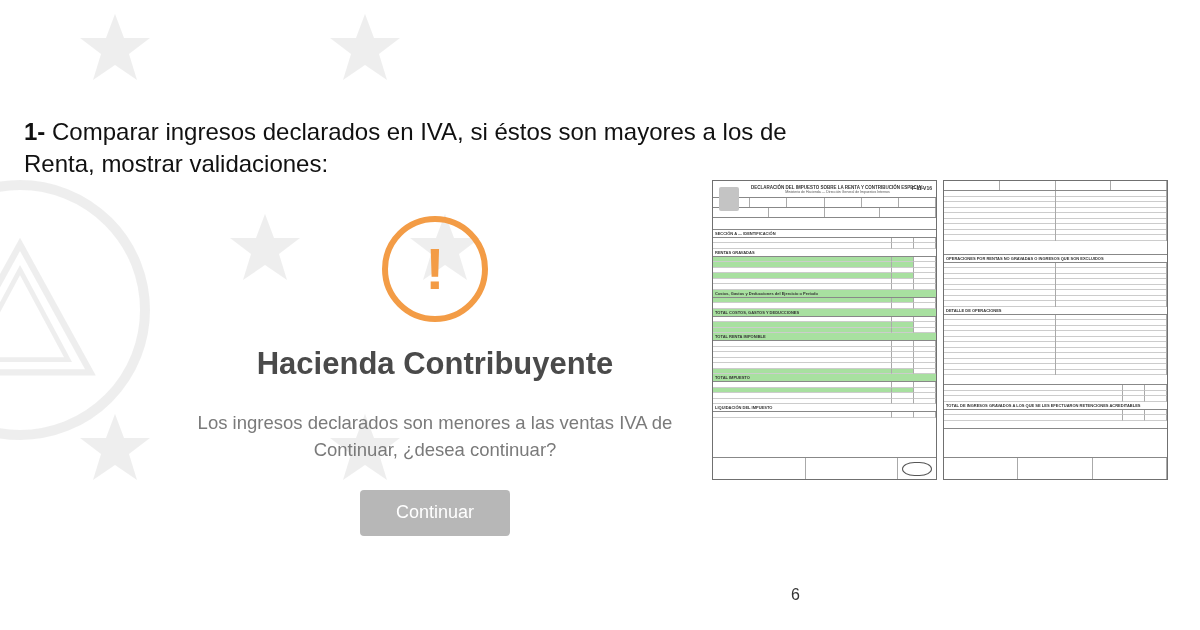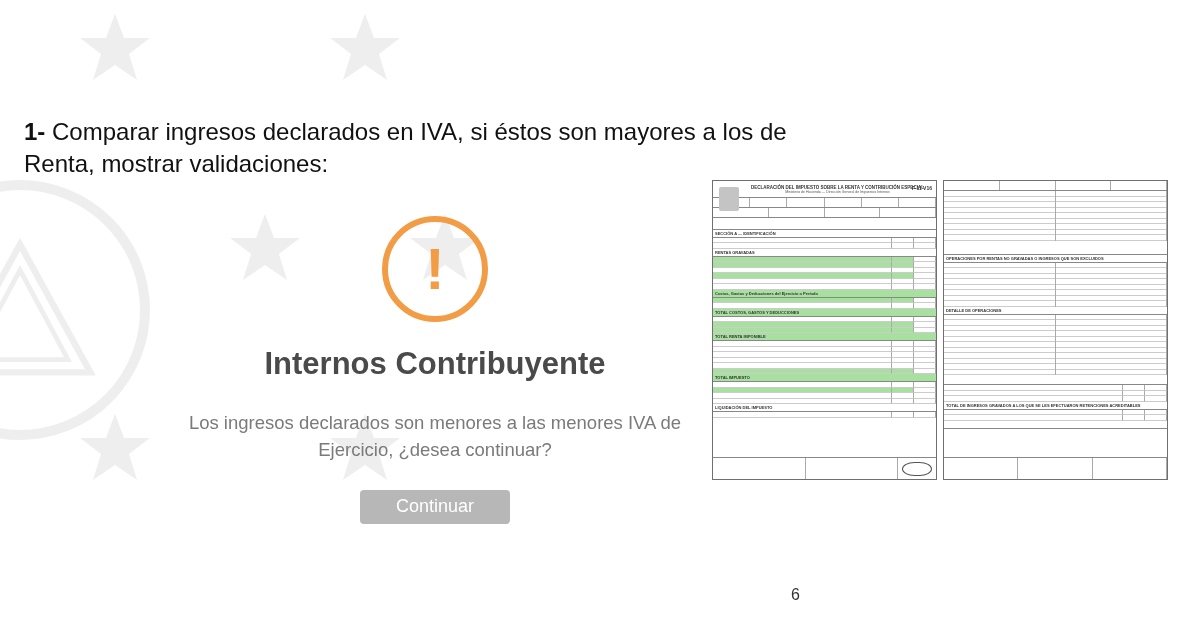--- a/index.html
+++ b/index.html
@@ -15,21 +15,21 @@
     .seal-inner { width: 160px; height: 150px; }
     .title { position: absolute; left: 228px; top: 44px; font-size: 40px; font-weight: 800; color: #111; letter-spacing: 0.5px; }
     .paragraph { position: absolute; left: 24px; top: 116px; font-size: 24px; color: #111; line-height: 1.35; width: 820px; }
     .paragraph b { font-weight: 700; }
     .dialog { position: absolute; left: 140px; top: 206px; width: 590px; text-align: center; }
     .warn-ring { width: 106px; height: 106px; margin: 10px auto 24px; border: 6px solid #f39c46; border-radius: 50%; display: flex; align-items: center; justify-content: center; }
     .warn-ring .bang { color: #f39c46; font-size: 58px; font-weight: 700; font-family: "Arial Narrow", Arial, sans-serif; line-height: 1; }
     .dialog-title { font-size: 31px; font-weight: 700; color: #4a4a4a; margin-bottom: 28px; }
     .dialog-body { font-size: 18.5px; color: #7a7a7a; line-height: 1.45; max-width: 560px; margin: 0 auto 26px; }
     .btn-row { display: flex; justify-content: center; gap: 24px; }
-    .btn { display: inline-flex; align-items: center; justify-content: center; height: 34px; padding: 0 22px; border-radius: 4px; font-size: 18px; color: #fff; border: none; cursor: pointer; }
+    .btn { display: inline-flex; align-items: center; justify-content: center; height: 46px; padding: 0 22px; border-radius: 4px; font-size: 18px; color: #fff; border: none; cursor: pointer; }
     .btn.gray { background: #b7b7b7; min-width: 150px; }
     .btn.blue { background: #5bbef2; min-width: 210px; }
     .forms { position: absolute; left: 712px; top: 180px; width: 460px; height: 300px; display: flex; gap: 6px; }
     .tax-form { flex: 0 0 225px; border: 1px solid #707070; background: #fff; font-size: 4px; color: #333; position: relative; }
     .tax-form .shield { position: absolute; left: 6px; top: 6px; width: 20px; height: 24px; background: #c4c4c4; border-radius: 2px; }
     .tax-form .hdr { padding: 4px 4px 2px 30px; text-align: center; line-height: 1.2; border-bottom: 1px solid #888; }
     .tax-form .hdr .t1 { font-weight: 700; font-size: 4.5px; }
     .tax-form .hdr .t2 { font-size: 3.5px; color: #555; }
     .tax-form .hdr .code { position: absolute; right: 4px; top: 4px; font-size: 5px; font-weight: 700; }
     .tax-form .meta { display: flex; border-bottom: 1px solid #888; }
@@ -92,22 +92,22 @@
 
 
   <div class="paragraph">
     <b>1-</b><span> Comparar ingresos declarados en IVA, si éstos son mayores a los de Renta, mostrar validaciones:</span>
   </div>
 
   <div class="dialog">
     <div class="warn-ring">
         <span class="bang">!</span>
       </div>
-    <div class="dialog-title">Internos Contribuyente</div>
-    <div class="dialog-body">Los ingresos declarados son menores a las menores IVA de Ejercicio, ¿desea continuar?</div>
+    <div class="dialog-title">Hacienda Contribuyente</div>
+    <div class="dialog-body">Los ingresos declarados son menores a las ventas IVA de Continuar, ¿desea continuar?</div>
     <div class="btn-row">
       <button class="btn gray">Continuar</button>
     </div>
   </div>
 
   <div class="forms">
 
     <div class="tax-form f1">
       <div class="shield"></div>
       <div class="hdr">

